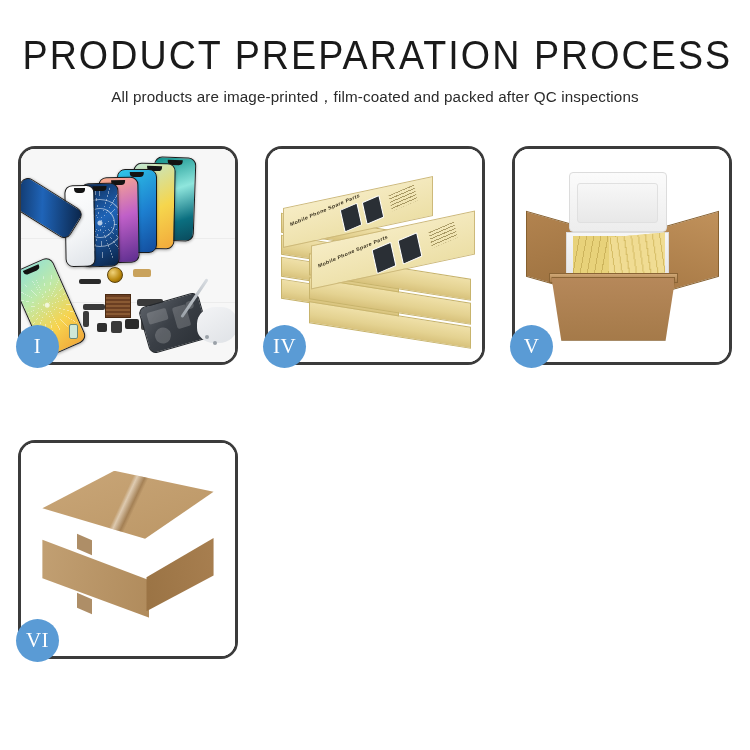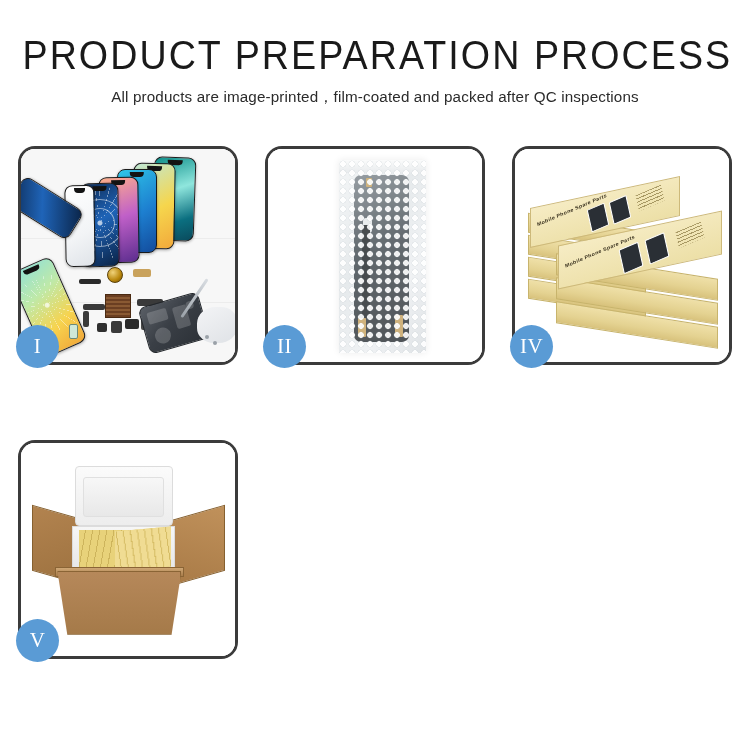--- a/index.html
+++ b/index.html
@@ -393,37 +393,20 @@
       </div>
 
       <div class="hand" style="left:176px; top:158px; width:40px; height:36px;"></div>
       <div class="tweezer" style="left:172px; top:126px;"></div>
       <div class="part" style="left:184px; top:186px; width:4px; height:4px; background:#9aa1a8; border-radius:50%;"></div>
       <div class="part" style="left:192px; top:192px; width:4px; height:4px; background:#9aa1a8; border-radius:50%;"></div>
     </div>
     <div class="badge">I</div>
   </div>
 
-  <div class="panel">
-    <div class="panel-inner">
-      <div class="p2-bg"></div>
-      <div class="bubblebag">
-        <div class="bagtop"></div>
-        <div class="bagpart">
-          <div class="cam"></div>
-          <div class="flexA"></div>
-          <div class="tab" style="left:6%; top:86%; width:16%; height:11%;"></div>
-          <div class="tab" style="left:74%; top:84%; width:16%; height:13%;"></div>
-          <div class="tab" style="left:22%; top:2%; width:11%; height:5%;"></div>
-        </div>
-        <div class="bubbles"></div>
-      </div>
-    </div>
-    <div class="badge">II</div>
-  </div>
 
 
   <div class="panel">
     <div class="panel-inner">
       <div class="p4-bg"></div>
       <div class="stack">
 
         <div class="sbox" style="left:0px;  top:52px;  width:118px; height:20px; transform:skewY(9deg);"></div>
         <div class="sbox" style="left:0px;  top:74px;  width:118px; height:20px; transform:skewY(9deg);"></div>
         <div class="sbox" style="left:0px;  top:96px;  width:118px; height:20px; transform:skewY(9deg);"></div>
@@ -461,14 +444,26 @@
       </div>
       <div class="c5-foambox"></div>
       <div class="c5-yellow"></div>
       <div class="c5-yellow2"></div>
       <div class="c5-rim"></div>
       <div class="c5-body"></div>
     </div>
     <div class="badge">V</div>
   </div>
 
+  <div class="panel">
+    <div class="panel-inner">
+      <div class="p6-bg"></div>
+      <div class="c6-top"></div>
+      <div class="c6-top-seam"></div>
+      <div class="c6-front"></div>
+      <div class="c6-right"></div>
+      <div class="c6-tapeA"></div>
+      <div class="c6-tapeB"></div>
+    </div>
+    <div class="badge">VI</div>
+  </div>
 
 </div>
 
 </body></html>

